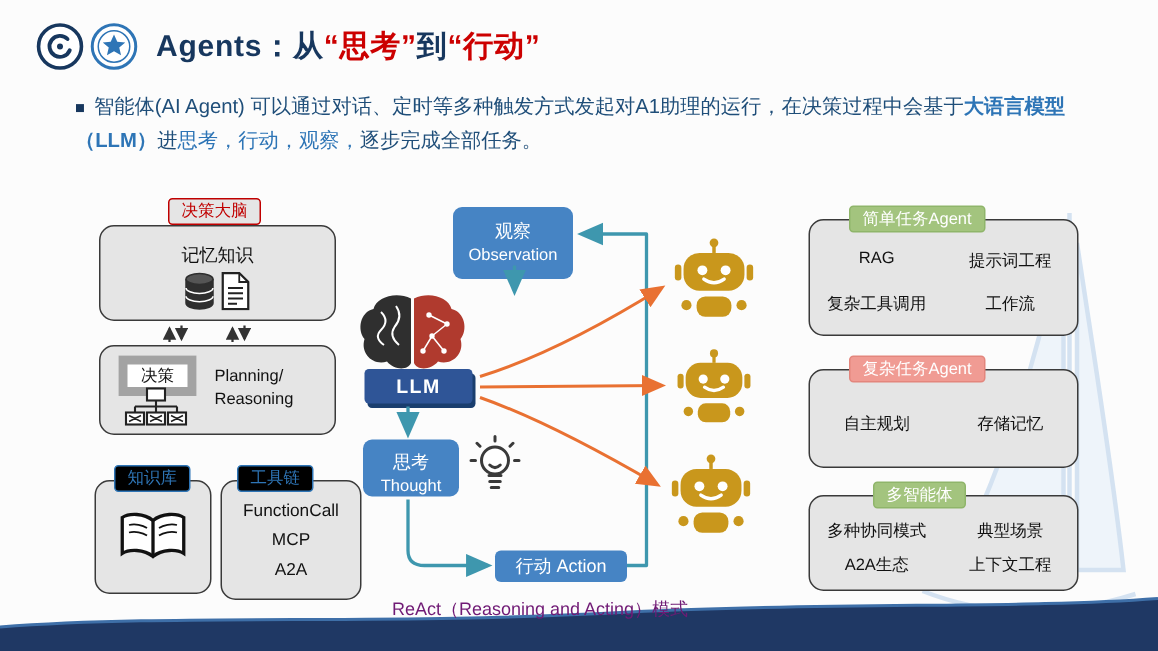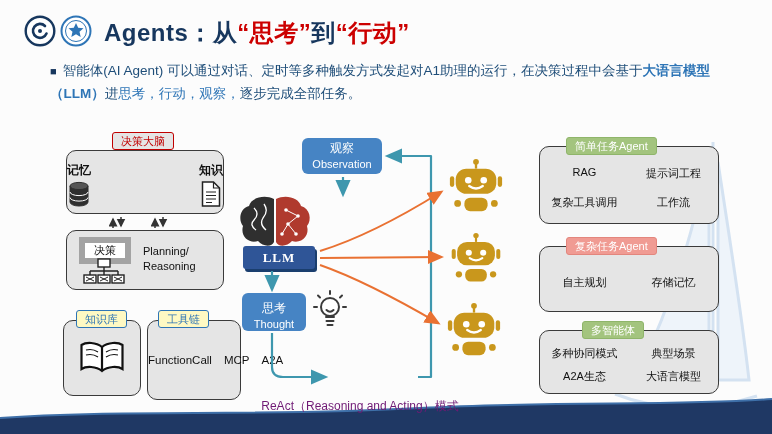--- a/index.html
+++ b/index.html
@@ -3,45 +3,45 @@
 <meta charset="utf-8">
 <style>
   * { margin:0; padding:0; box-sizing:border-box; }
   html,body { background:#e8e8e8; }
   body { font-family:"Liberation Sans","DejaVu Sans",sans-serif; }
   .slide { position:relative; width:772px; height:434px; background:#FCFCFC; overflow:hidden; margin:0 auto; }
   .abs { position:absolute; }
 
   
   .logo { position:absolute; width:32px; height:32px; z-index:3; }
-  .title { position:absolute; left:104px; top:17px; font-size:24px; font-weight:bold; letter-spacing:.5px; z-index:3; }
+  .title { position:absolute; left:104px; top:17px; font-size:20px; font-weight:bold; letter-spacing:.5px; z-index:3; }
   .title .navy { color:#17375E; }
   .title .red { color:#CC0000; }
 
   
   .intro { position:absolute; left:50px; top:60px; width:672px; font-size:13.5px; line-height:1.7; color:#1F4E79; z-index:3; }
   .intro .bullet { color:#17375E; font-size:11px; margin-right:6px; }
   .intro .blue-bold { color:#2E75B6; font-weight:bold; }
   .intro .blue { color:#2E75B6; }
 
   
   .box { position:absolute; background:#e5e5e5; border:1.5px solid #3a3a3a; border-radius:10px; z-index:2; }
   .tag { position:absolute; font-size:11px; line-height:1.3; padding:1px 8px; border-radius:3px; white-space:nowrap; z-index:4; }
   .tag.red  { background:#e5e5e5; border:1px solid #C00000; color:#C00000; }
-  .tag.blue { background:#fef9c3; border:1px solid #2E75B6; color:#2E75B6; }
+  .tag.blue { background:#000000; border:1px solid #2E75B6; color:#2E75B6; }
   .tag.green{ background:#A3C47E; border:1px solid #8FB56A; color:#fff; }
   .tag.pink { background:#F09B93; border:1px solid #E3867D; color:#fff; }
 
   
-  .mem-wrap { display:flex; height:100%; align-items:center; justify-content:space-between; padding-top:4px;font-weight:bold; }
+  .mem-wrap { display:flex; height:100%; align-items:center; justify-content:center; padding-top:4px; }
   .mem-col { display:flex; flex-direction:column; align-items:center; gap:2px; font-size:12px; color:#111; }
   .dec-tag { position:absolute; left:12px; top:6px; border:6px solid #a3a3a3; padding:0 9px; font-size:11px; color:#111; background:#fff; }
   .planning { position:absolute; right:8px; top:13px; width:72px; font-size:11px; color:#111; line-height:1.35; }
 
-  .tools-list { display:flex; align-items:center; justify-content:space-evenly; height:100%; font-size:11.5px; color:#111; padding:6px 0;gap:12px; }
+  .tools-list { display:flex; flex-direction:column; align-items:center; justify-content:space-evenly; height:100%; font-size:11.5px; color:#111; padding:6px 0; }
   .kb-inner { display:flex; align-items:center; justify-content:center; height:100%; }
 
   
   .step { position:absolute; background:#4684C4; color:#fff; border-radius:6px; display:flex; flex-direction:column; align-items:center; justify-content:center; font-size:12px; line-height:1.3; z-index:3; }
   .step .en { font-size:11px; }
   .llm-box { position:absolute; background:#2F5597; color:#fff; border-radius:3px; display:flex; align-items:center; justify-content:center; font-size:13px; font-weight:bold; letter-spacing:1px; box-shadow:2px 3px 0 #1A3E6E; z-index:3; }
   .caption { position:absolute; left:228px; top:398px; width:264px; text-align:center; font-size:12px; color:#701a75; z-index:3; }
 
   
   .agent-rows { display:flex; flex-direction:column; justify-content:space-evenly; height:100%; padding-top:6px; }
@@ -163,55 +163,56 @@
 
   <div class="tag blue" style="left:158px; top:310px;">工具链</div>
   <div class="box" style="left:147px; top:320px; width:94px; height:80px;">
     <div class="tools-list">
       <span>FunctionCall</span>
       <span>MCP</span>
       <span>A2A</span>
     </div>
   </div>
 
-  <div class="step" style="left:302px; top:138px; width:80px; height:36px;">
+  <div class="step" style="left:302px; top:138px; width:80px; height:48px;">
     <div>观察</div>
     <div class="en">Observation</div>
   </div>
 
   <svg class="abs" style="left:236px; top:194px; z-index:3;" width="78" height="56" viewBox="0 0 78 56">
     <path d="M38 5 C28 0 15 4 13 12 C4 14 2 26 7 32 C4 42 13 50 22 47 C27 53 36 53 38 48 Z" fill="#2f2f2f"></path>
     <path d="M40 5 C50 0 63 4 65 12 C74 14 76 26 71 32 C74 42 65 50 56 47 C51 53 42 53 40 48 Z" fill="#B03A2E"></path>
     <path d="M18 14 q6 6 0 12 q-5 5 2 10 M28 10 q5 7 -1 14 q-4 6 3 12" stroke="#fff" stroke-width="1.3" fill="none"></path>
     <g fill="#fff">
       <circle cx="50" cy="16" r="1.8"></circle>
         <circle cx="62" cy="22" r="1.8"></circle>
         <circle cx="52" cy="30" r="1.8"></circle>
         <circle cx="60" cy="40" r="1.8"></circle>
         <circle cx="46" cy="40" r="1.8"></circle>
     </g>
     <path d="M50 16 L62 22 L52 30 L60 40 M52 30 L46 40" stroke="#fff" stroke-width="1" fill="none"></path>
   </svg>
 
-  <div class="llm-box" style="left:243px; top:246px; width:72px; height:23px;font-family:Liberation Serif, serif;">LLM</div>
+  <div class="llm-box" style="left:243px; top:246px; width:72px; height:23px;">LLM</div>
 
   <div class="step" style="left:242px; top:293px; width:64px; height:38px;justify-content:flex-end;">
     <div>思考</div>
     <div class="en">Thought</div>
   </div>
 
   <svg class="abs" style="left:312px; top:290px; z-index:3;" width="36" height="44" viewBox="0 0 36 44">
     <g stroke="#3a3a3a" stroke-width="2" fill="none" stroke-linecap="round">
       <circle cx="18" cy="17" r="9" fill="#fff"></circle>
       <path d="M14 27 h8 M14.5 31 h7 M15.5 35 h5"></path>
       <path d="M18 4 V1 M8 7.5 L6 5.5 M28 7.5 L30 5.5 M5 17 H2 M31 17 H34"></path>
       <path d="M14.5 20 q3.5 3.5 7 0"></path>
     </g>
   </svg>
 
+  <div class="step" style="left:330px; top:367px; width:88px; height:21px; border-radius:4px;">行动 Action</div>
 
   <div class="caption">ReAct（Reasoning and Acting）模式</div>
 
   <svg class="overlay" viewBox="0 0 772 434">
     <defs>
       <marker id="arr-teal" markerWidth="9" markerHeight="8" refX="6.5" refY="3.5" orient="auto">
           <path d="M0 0 L8 3.5 L0 7 Z" fill="#3E97AE"></path>
         </marker>
       <marker id="arr-orange" markerWidth="9" markerHeight="8" refX="6.5" refY="3.5" orient="auto">
           <path d="M0 0 L8 3.5 L0 7 Z" fill="#E97132"></path>
@@ -278,21 +279,21 @@
 
   <div class="box" style="left:539px; top:330px; width:180px; height:64px;">
     <div class="tag green" style="left:42px; top:-10px;">多智能体</div>
     <div class="agent-rows">
       <div class="agent-row">
         <span class="agent-cell">多种协同模式</span>
         <span class="agent-cell">典型场景</span>
       </div>
       <div class="agent-row">
         <span class="agent-cell">A2A生态</span>
-        <span class="agent-cell">大语言模型</span>
+        <span class="agent-cell">上下文工程</span>
       </div>
     </div>
   </div>
 
   <svg class="wave" viewBox="0 0 772 38" preserveAspectRatio="none">
     <path d="M0 22 C120 13 260 21 420 12 C560 5 680 10 772 3 L772 38 L0 38 Z" fill="#1F3864"></path>
     <path d="M0 22 C120 13 260 21 420 12 C560 5 680 10 772 3" fill="none" stroke="#3E6FA8" stroke-width="2"></path>
   </svg>
 
 </div>

